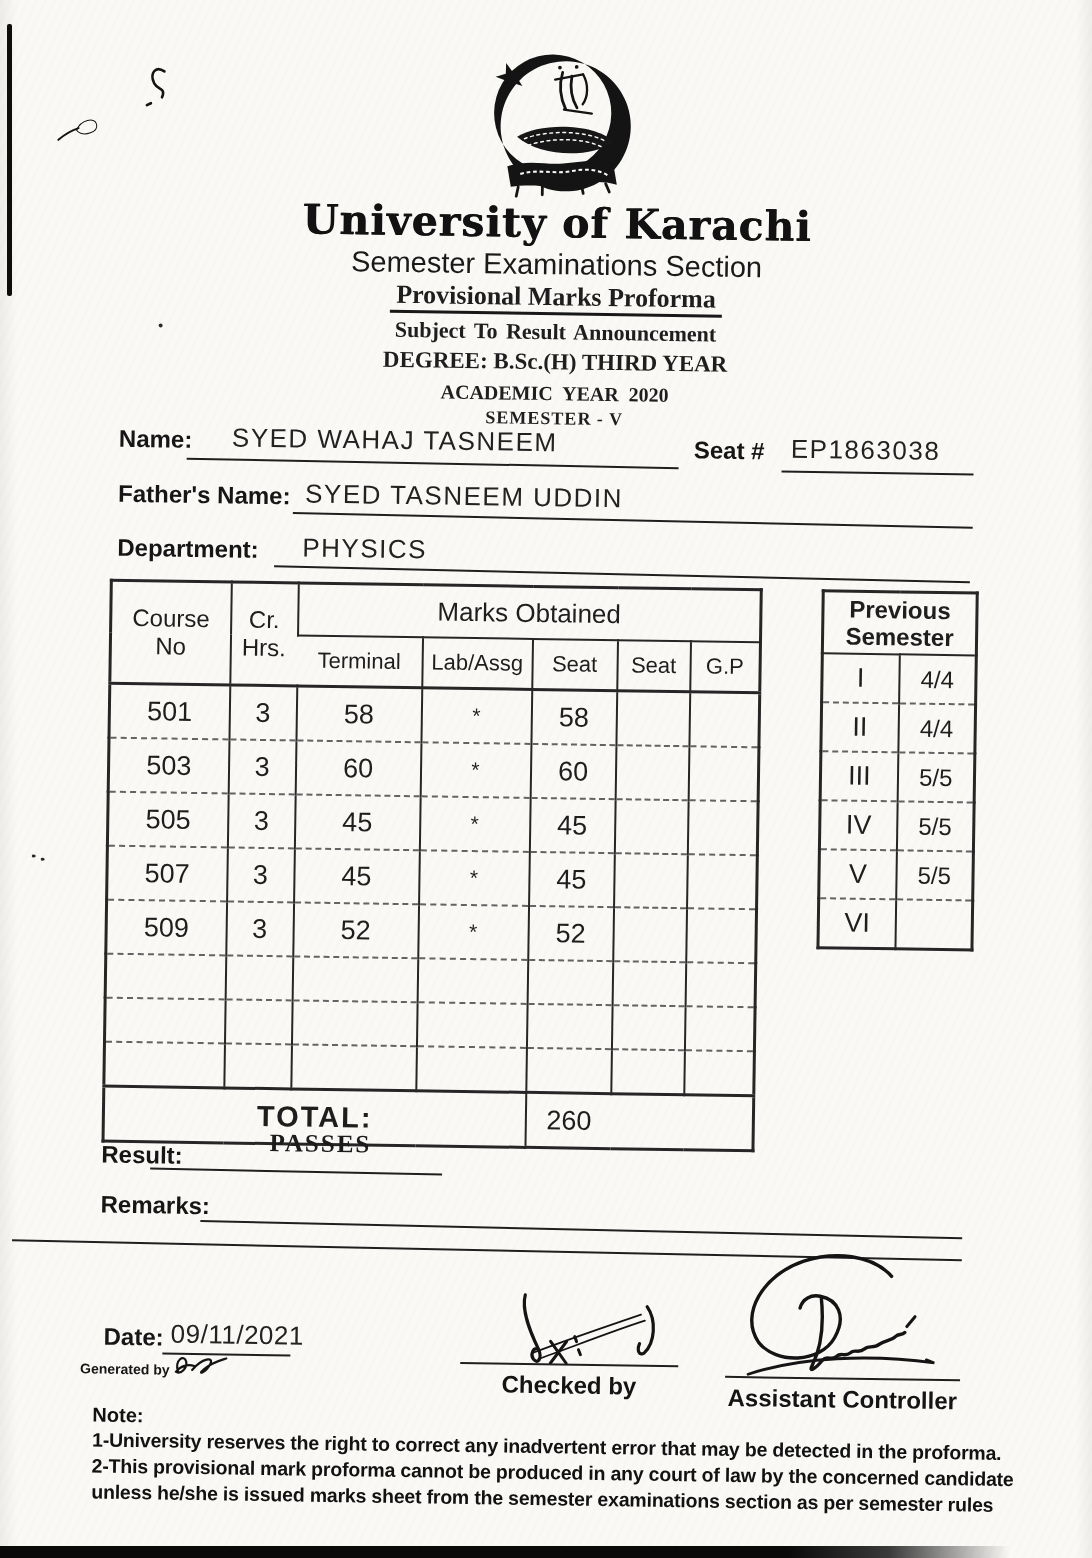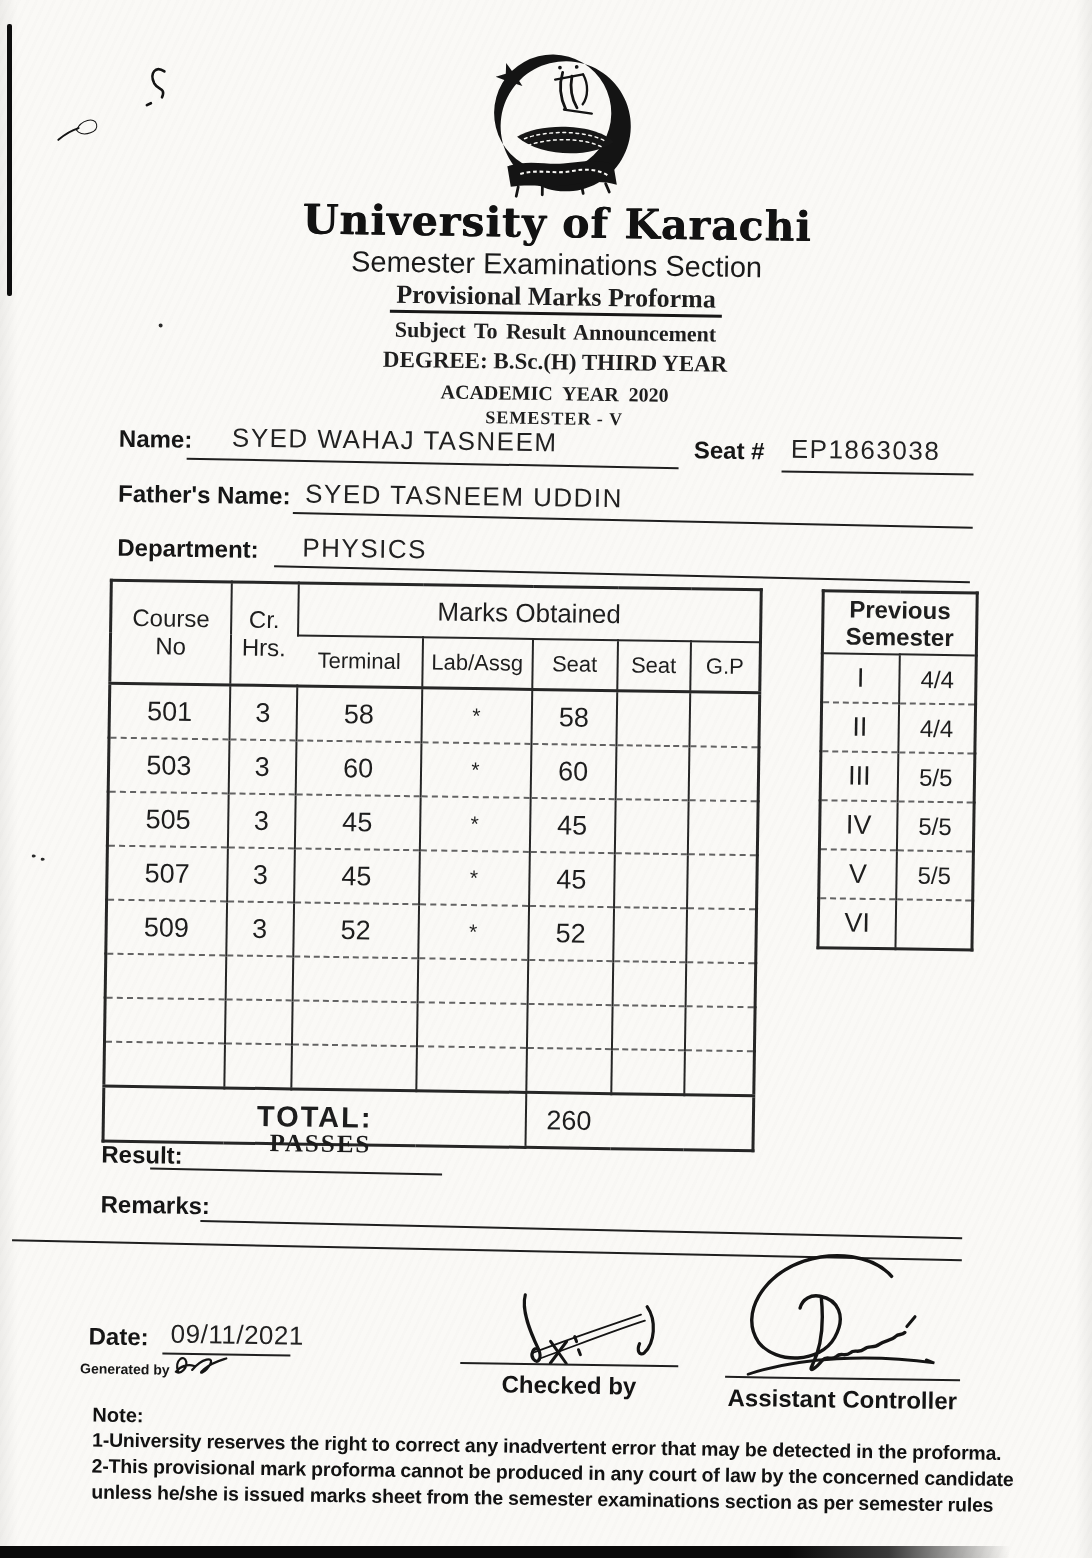--- a/index.html
+++ b/index.html
@@ -293,21 +293,21 @@
     </table>
 
     <div class="flabel" style="left:118px;top:1140px;">Result:</div>
     <div class="passes" style="left:286px;top:1126px;">PASSES</div>
     <div class="uline" style="left:167px;top:1167px;width:292px;transform:rotate(0.3deg);"></div>
 
     <div class="flabel" style="left:118px;top:1190px;">Remarks:</div>
     <div class="uline" style="left:218px;top:1221px;width:762px;transform:rotate(0.45deg);"></div>
     <div class="uline" style="left:30px;top:1243px;width:950px;transform:rotate(0.35deg);"></div>
 
-    <div class="flabel" style="left:108px;top:1322px;text-align:center;">Date:</div>
+    <div class="flabel" style="left:123px;top:1322px;text-align:center;">Date:</div>
     <div class="fval" style="left:190px;top:1317px;letter-spacing:0.5px;">09/11/2021</div>
     <div class="uline" style="left:182px;top:1351px;width:128px;"></div>
     <div class="small-label" style="left:100px;top:1360px;">Generated by</div>
     <svg class="sig" style="left:186px;top:1348px;" width="64" height="30">
       <path d="M12,22 C8,10 18,4 20,12 C21,18 15,25 10,22 C14,16 22,14 28,16 M26,20 C36,8 48,6 44,14 C40,22 30,26 38,19 C46,12 54,10 60,8" stroke-width="2.2"></path>
     </svg>
 
     <svg class="sig" style="left:482px;top:1282px;" width="215" height="90">
       <path d="M62,6 C58,22 68,44 76,60 C80,69 76,76 71,70 C68,66 70,58 76,60" stroke-width="3.2"></path>
       <path d="M88,52 L104,74 M104,52 L88,74" stroke-width="3"></path>

